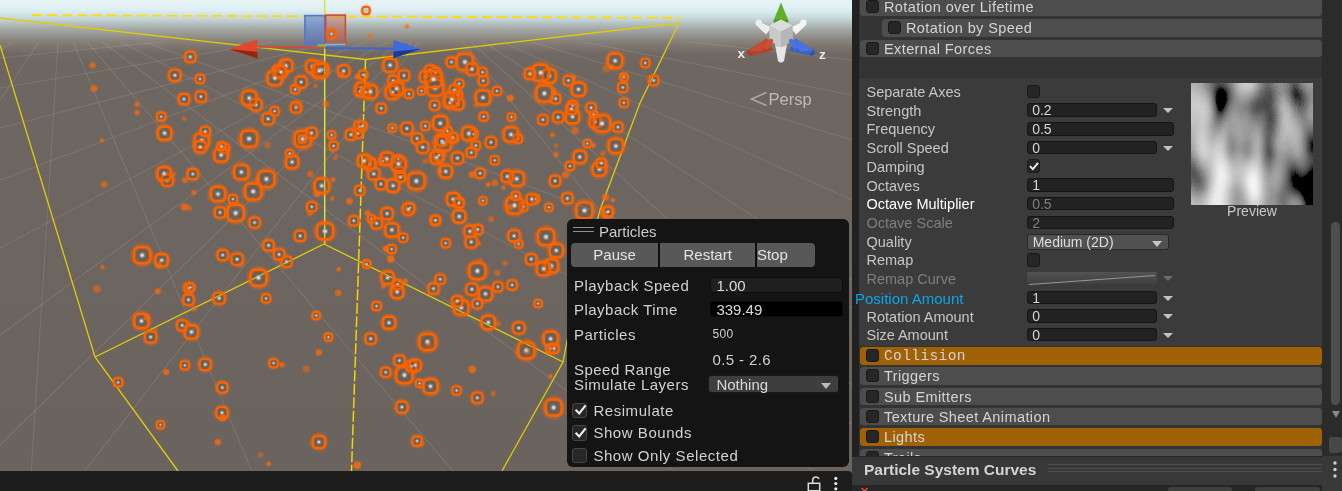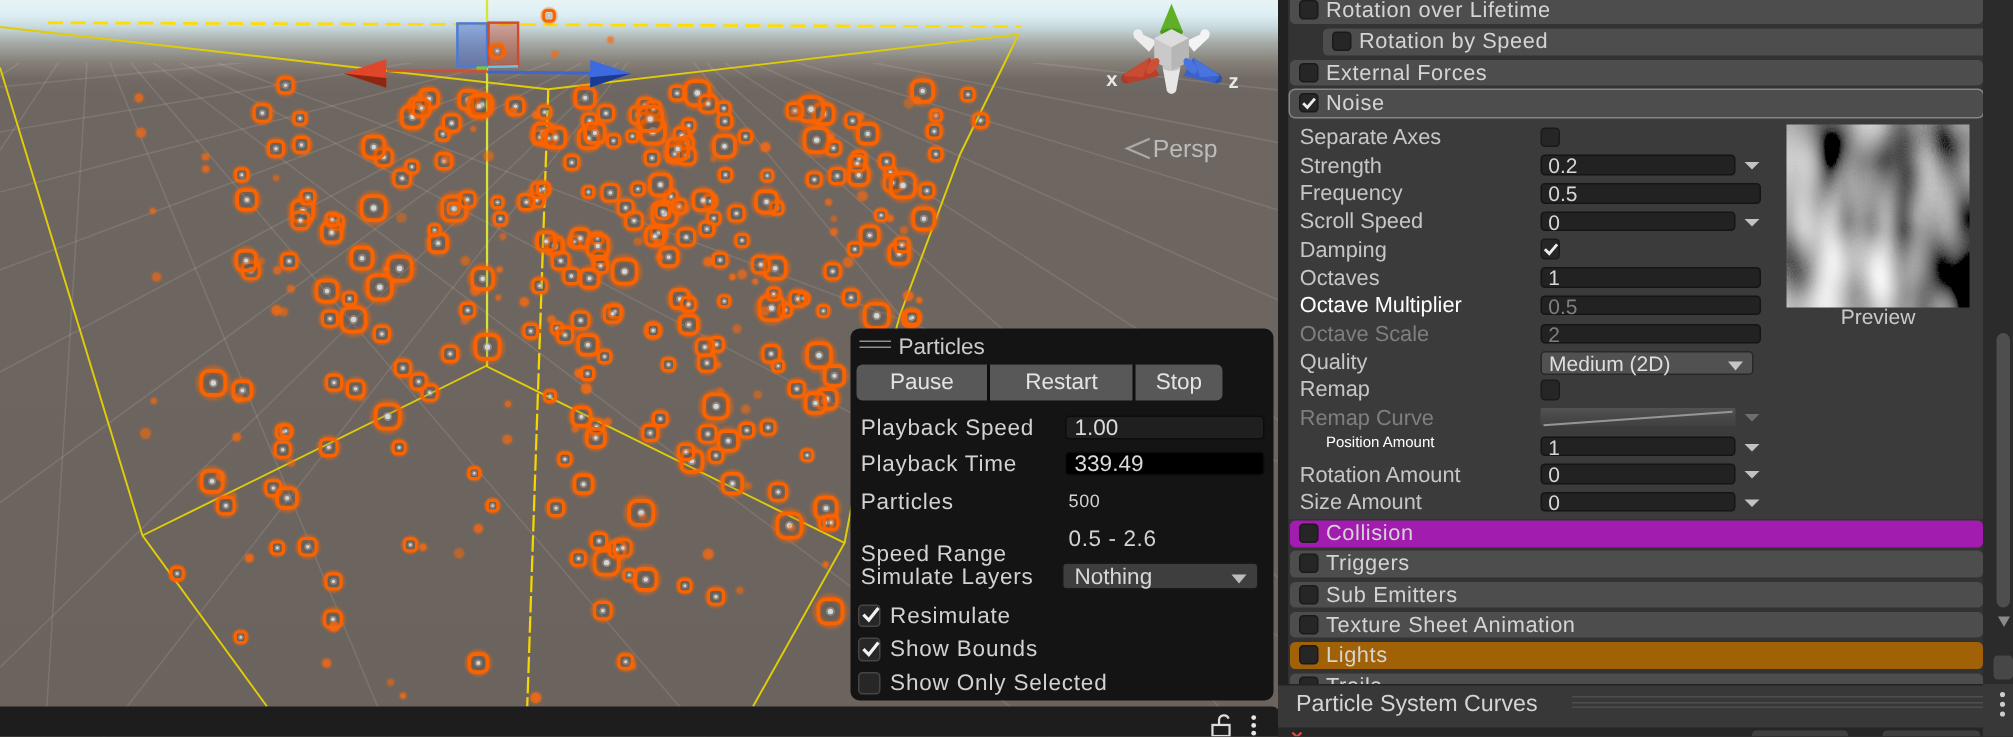--- a/index.html
+++ b/index.html
@@ -1341,21 +1341,21 @@
 <text x="768.5" y="104.5" font-size="16.5" fill="#bcbcbc" font-family="Liberation Sans, sans-serif">Persp</text>
 </g>
 </svg>
 <div style="position:absolute;left:567.4px;top:218.5px;width:281.6px;height:248.5px;background:#141414;border-radius:6px">
 <div style="position:absolute;left:5.4px;top:8.4px;width:21px;height:1.6px;background:#8f8f8f"></div>
 <div style="position:absolute;left:5.4px;top:12.2px;width:21px;height:1.6px;background:#8f8f8f"></div>
 <div style="position:absolute;left:31.6px;top:4.3px;font-size:15px;color:#cbcbcb">Particles</div>
 <div style="position:absolute;left:3.5px;top:24.5px;width:244px;height:23.5px;background:#0e0e0e;border-radius:4px;display:flex">
 <div style="flex:0 0 87.5px;background:#585858;border-radius:4px 0 0 4px;margin-right:1.5px;text-align:center;font-size:15px;color:#e3e3e3;line-height:23.5px">Pause</div>
 <div style="flex:0 0 95.5px;background:#585858;margin-right:1.5px;text-align:center;font-size:15px;color:#e3e3e3;line-height:23.5px">Restart</div>
-<div style="flex:1;background:#585858;border-radius:0 4px 4px 0;text-align:center;font-size:15px;color:#e3e3e3;line-height:23.5px">Stop</div>
+<div style="flex:1;background:#585858;border-radius:0 4px 4px 0;text-align:left;font-size:15px;color:#e3e3e3;line-height:23.5px">Stop</div>
 </div>
 <div style="position:absolute;left:6.5px;top:58.0px;font-size:15px;letter-spacing:0.5px;color:#d2d2d2">Playback Speed</div>
       <div style="position:absolute;left:143px;top:58.0px;width:133px;height:16px;background:#1f1f1f;border:1px solid #0c0c0c;border-radius:3px;color:#dadada;font-size:15px;line-height:16.5px;padding-left:5px">1.00</div>
 <div style="position:absolute;left:6.5px;top:82.8px;font-size:15px;letter-spacing:0.5px;color:#d2d2d2">Playback Time</div>
       <div style="position:absolute;left:143px;top:82.8px;width:133px;height:16px;background:#000000;border:1px solid #0c0c0c;border-radius:3px;color:#dadada;font-size:15px;line-height:16.5px;padding-left:5px">339.49</div>
 <div style="position:absolute;left:6.5px;top:107.6px;font-size:15px;letter-spacing:0.5px;color:#d2d2d2">Particles</div>
       <div style="position:absolute;left:145px;top:108.1px;font-size:12px;letter-spacing:0.4px;color:#d2d2d2">500</div>
 <div style="position:absolute;left:6.5px;top:142px;font-size:15px;letter-spacing:0.5px;color:#d2d2d2">Speed Range</div>
       <div style="position:absolute;left:145px;top:132.9px;font-size:15px;letter-spacing:0.4px;color:#d2d2d2">0.5 - 2.6</div>
 <div style="position:absolute;left:6.5px;top:157.2px;font-size:15px;letter-spacing:0.5px;color:#d2d2d2">Simulate Layers</div>
@@ -1396,29 +1396,21 @@
       <div style="position:absolute;left:24px;top:1px;font-size:14.5px;letter-spacing:0.4px;color:#d4d4d4">Rotation over Lifetime</div>
     </div>
     <div style="position:absolute;left:8px;top:19.3px;width:462px;height:17.5px;background:#4d4d4d;border-radius:3.5px;margin-left:22px;">
       <div style="position:absolute;left:5.5px;top:2px;width:13px;height:13px;background:#262626;border:1px solid #1a1a1a;border-radius:3px"></div>
       <div style="position:absolute;left:24px;top:1px;font-size:14.5px;letter-spacing:0.4px;color:#d4d4d4">Rotation by Speed</div>
     </div>
     <div style="position:absolute;left:8px;top:39.6px;width:462px;height:17.5px;background:#4d4d4d;border-radius:3.5px;">
       <div style="position:absolute;left:5.5px;top:2px;width:13px;height:13px;background:#262626;border:1px solid #1a1a1a;border-radius:3px"></div>
       <div style="position:absolute;left:24px;top:1px;font-size:14.5px;letter-spacing:0.4px;color:#d4d4d4">External Forces</div>
     </div>
-    <div style="position:absolute;left:8px;top:60.0px;width:462px;height:17.5px;background:#4d4d4d;border-radius:3.5px;box-shadow:0 0 0 1px #868686;">
-      <div style="position:absolute;left:5.5px;top:2px;width:13px;height:13px;background:#262626;border:1px solid #1a1a1a;border-radius:3px">
-        <svg width="13" height="13" viewBox="0 0 14 14" style="position:absolute;left:-1px;top:-1px">
-          <path d="M3 7.4l3 3 5.4-6.4" stroke="#ededed" stroke-width="2" fill="none"></path>
-        </svg>
-      </div>
-      <div style="position:absolute;left:24px;top:1px;font-size:14.5px;letter-spacing:0.4px;color:#d4d4d4">Noise</div>
-    </div>
-    <div style="position:absolute;left:8px;top:347.0px;width:462px;height:17.5px;background:#a21caf;border-radius:3.5px;">
+    <div style="position:absolute;left:8px;top:347.0px;width:462px;height:17.5px;background:#a16207;border-radius:3.5px;font-family:Liberation Mono, monospace;">
       <div style="position:absolute;left:5.5px;top:2px;width:13px;height:13px;background:#262626;border:1px solid #1a1a1a;border-radius:3px"></div>
       <div style="position:absolute;left:24px;top:1px;font-size:14.5px;letter-spacing:0.4px;color:#d4d4d4">Collision</div>
     </div>
     <div style="position:absolute;left:8px;top:367.3px;width:462px;height:17.5px;background:#4d4d4d;border-radius:3.5px;">
       <div style="position:absolute;left:5.5px;top:2px;width:13px;height:13px;background:#262626;border:1px solid #1a1a1a;border-radius:3px"></div>
       <div style="position:absolute;left:24px;top:1px;font-size:14.5px;letter-spacing:0.4px;color:#d4d4d4">Triggers</div>
     </div>
     <div style="position:absolute;left:8px;top:387.6px;width:462px;height:17.5px;background:#4d4d4d;border-radius:3.5px;">
       <div style="position:absolute;left:5.5px;top:2px;width:13px;height:13px;background:#262626;border:1px solid #1a1a1a;border-radius:3px"></div>
       <div style="position:absolute;left:24px;top:1px;font-size:14.5px;letter-spacing:0.4px;color:#d4d4d4">Sub Emitters</div>
@@ -1460,21 +1452,21 @@
       <div style="position:absolute;left:174.7px;top:215.6px;width:147px;height:13.6px;background:#222;border:1px solid #151515;border-radius:3px;color:#7f7f7f;font-size:14px;line-height:13.8px;padding-left:4.5px">2</div>
       <div style="position:absolute;left:14.5px;top:233.6px;font-size:14.5px;color:#c6c6c6">Quality</div>
       <div style="position:absolute;left:174.7px;top:234.3px;width:142px;height:15.7px;background:#515151;border:1px solid #282828;border-radius:3px;color:#dedede;font-size:14px;line-height:15.7px;padding-left:5px">Medium (2D)<div style="position:absolute;right:6px;top:5.5px;width:0;height:0;border-left:5.5px solid transparent;border-right:5.5px solid transparent;border-top:6px solid #c6c6c6"></div></div>
       <div style="position:absolute;left:14.5px;top:252.4px;font-size:14.5px;color:#c6c6c6">Remap</div>
       <div style="position:absolute;left:174.7px;top:253.06px;width:13.6px;height:13.6px;background:#262626;border:1px solid #1a1a1a;border-radius:3px"></div>
       <div style="position:absolute;left:14.5px;top:271.1px;font-size:14.5px;color:#7f7f7f">Remap Curve</div>
       <div style="position:absolute;left:174.7px;top:271.8px;width:130.3px;height:12px;background:linear-gradient(180deg,#535353 0%,#474747 55%,#414141 100%);border-radius:1px"><svg width="130" height="12">
           <line x1="2" y1="10.5" x2="128" y2="1.5" stroke="#969696" stroke-width="1.2"></line>
         </svg></div>
 <div style="position:absolute;left:310.7px;top:275.8px;width:0;height:0;border-left:5px solid transparent;border-right:5px solid transparent;border-top:5.5px solid #6e6e6e"></div>
-      <div style="position:absolute;left:32px;top:289.8px;font-size:10px;color:#ffffff">Position Amount</div>
+      <div style="position:absolute;left:3px;top:289.8px;font-size:15px;color:#0ea5e9">Position Amount</div>
       <div style="position:absolute;left:174.7px;top:290.5px;width:130.3px;height:13.6px;background:#222;border:1px solid #151515;border-radius:3px;color:#d6d6d6;font-size:14px;line-height:13.8px;padding-left:4.5px">1</div>
       <div style="position:absolute;left:310.7px;top:295.5px;width:0;height:0;border-left:5px solid transparent;border-right:5px solid transparent;border-top:5.5px solid #c2c2c2"></div>
       <div style="position:absolute;left:14.5px;top:308.5px;font-size:14.5px;color:#c6c6c6">Rotation Amount</div>
       <div style="position:absolute;left:174.7px;top:309.2px;width:130.3px;height:13.6px;background:#222;border:1px solid #151515;border-radius:3px;color:#d6d6d6;font-size:14px;line-height:13.8px;padding-left:4.5px">0</div>
       <div style="position:absolute;left:310.7px;top:314.2px;width:0;height:0;border-left:5px solid transparent;border-right:5px solid transparent;border-top:5.5px solid #c2c2c2"></div>
       <div style="position:absolute;left:14.5px;top:327.2px;font-size:14.5px;color:#c6c6c6">Size Amount</div>
       <div style="position:absolute;left:174.7px;top:327.9px;width:130.3px;height:13.6px;background:#222;border:1px solid #151515;border-radius:3px;color:#d6d6d6;font-size:14px;line-height:13.8px;padding-left:4.5px">0</div>
       <div style="position:absolute;left:310.7px;top:332.9px;width:0;height:0;border-left:5px solid transparent;border-right:5px solid transparent;border-top:5.5px solid #c2c2c2"></div>
       <svg width="122" height="122" style="position:absolute;left:339px;top:83px">
 <defs>
@@ -1490,21 +1482,21 @@
             </feComponentTransfer>
 </filter>
         </defs>
 <g transform="translate(-430,-10)">
           <rect x="430" y="10" width="122" height="122" filter="url(#nz)"></rect>
         </g>
 </svg>
 <div style="position:absolute;left:339px;top:203px;width:122px;text-align:center;font-size:14px;color:#c9c9c9">Preview</div>
     </div>
 <div style="position:absolute;left:0;top:455.5px;width:470px;height:35.5px;background:#383838;border-top:1px solid #232323">
-<div style="position:absolute;left:12px;top:4px;font-size:15.5px;font-weight:normal;color:#d4d4d4">Particle System Curves</div>
+<div style="position:absolute;left:12px;top:4px;font-size:15.5px;font-weight:bold;color:#d4d4d4">Particle System Curves</div>
 <div style="position:absolute;left:196px;top:7.5px;width:274px;height:1px;background:#4e4e4e"></div>
 <div style="position:absolute;left:196px;top:11px;width:274px;height:1px;background:#4e4e4e"></div>
 <div style="position:absolute;left:196px;top:14.5px;width:274px;height:1px;background:#4e4e4e"></div>
 <div style="position:absolute;left:0;top:28px;width:470px;height:7.5px;background:#262626"></div>
 <div style="position:absolute;left:8px;top:28.5px;font-size:11px;color:#e24a3a;font-weight:bold">✕</div>
 <div style="position:absolute;left:316px;top:30.5px;width:64px;height:5px;background:#3f3f3f;border-radius:3px 3px 0 0"></div>
 <div style="position:absolute;left:403px;top:30.5px;width:65px;height:5px;background:#3f3f3f;border-radius:3px 3px 0 0"></div>
 </div>
 <div style="position:absolute;left:470px;top:0;width:20px;height:455.5px;background:#2b2b2b">
 <div style="position:absolute;left:8.5px;top:222px;width:9.5px;height:183px;background:#4e4e4e;border-radius:4.5px"></div>

